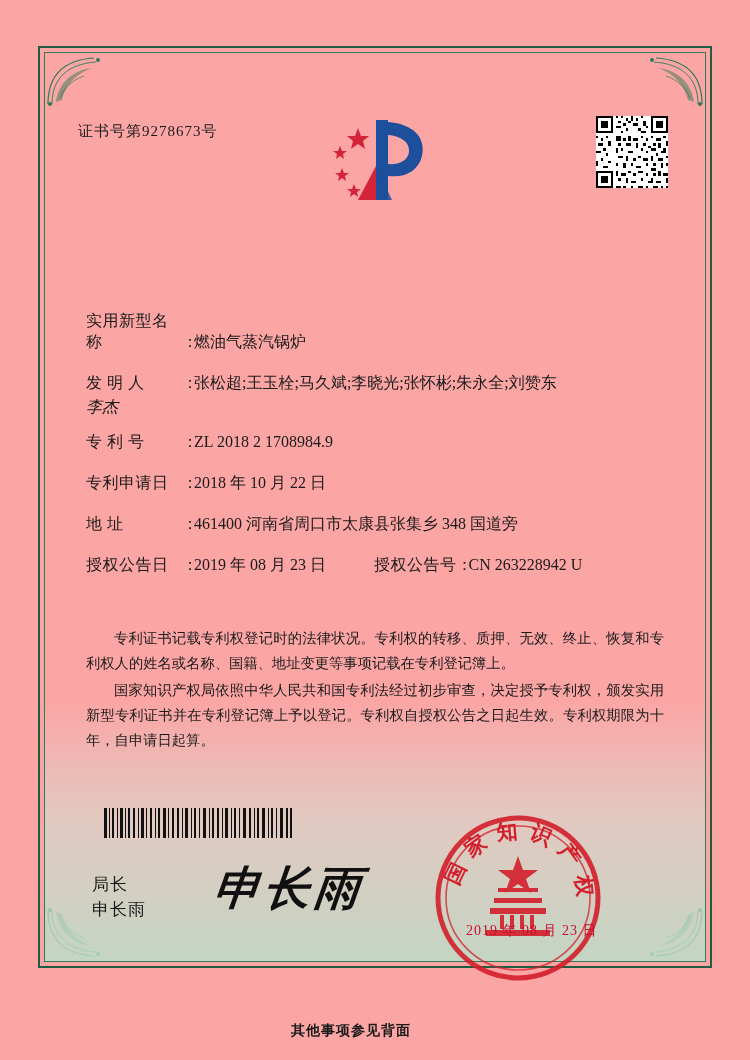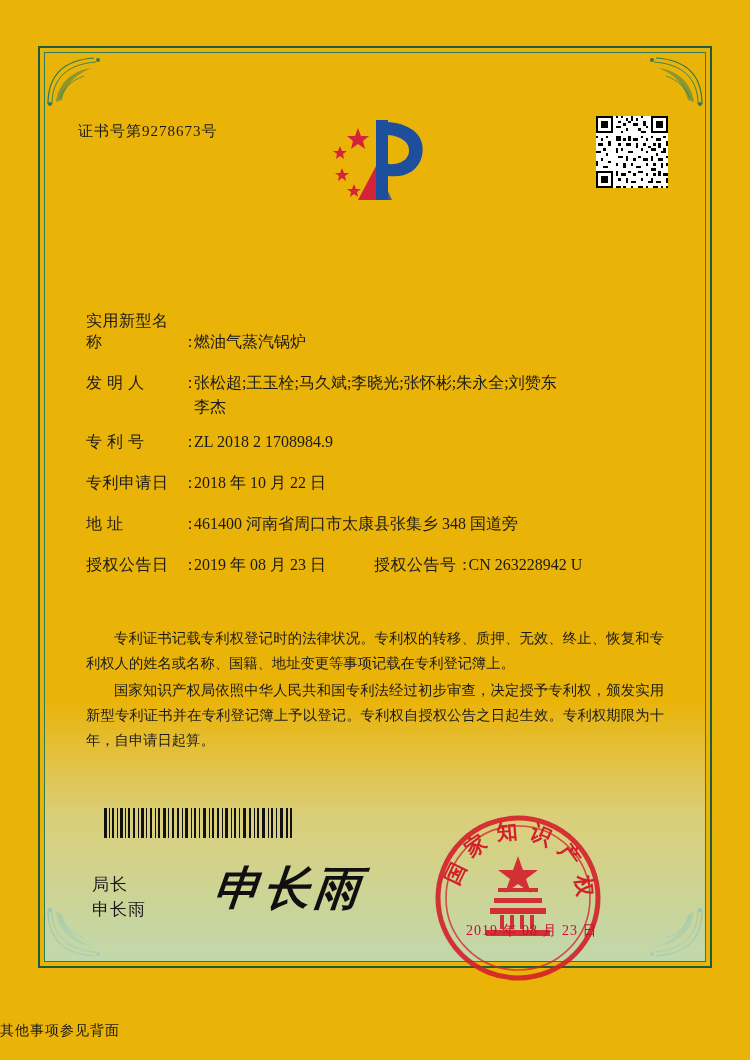--- a/index.html
+++ b/index.html
@@ -14,21 +14,21 @@
     color: #1a1a1a;
     position: relative;
     overflow: hidden;
   }
 
   .page {
     position: absolute;
     left: 0; top: 0;
     width: 750px;
     height: 1060px;
-    background: #eab308;
+    background: #fca5a5;
   }
 
   
   .border-outer {
     position: absolute;
     left: 38px; top: 46px;
     width: 674px;
     height: 922px;
     border: 2px solid #1f5c42;
     box-sizing: border-box;
@@ -115,22 +115,22 @@
   }
   .colon {
     display: inline-block;
     width: 12px;
   }
   .val {
     display: inline;
   }
   .val2 {
     display: block;
-    margin-left: 108px;
     margin-top: 3px;
+    font-style: italic;
   }
   .row.inventor { margin-bottom: 14px; }
 
   .row-pub {
     position: relative;
     line-height: 21px;
   }
   .pub-right {
     position: absolute;
     left: 288px; top: 0;
@@ -208,22 +208,24 @@
     position: absolute;
     left: 0; top: 978px;
     width: 750px;
     text-align: center;
     font-size: 13.5px;
   }
   .back-note {
     position: absolute;
     left: 0; top: 1022px;
     width: 702px;
+    text-align: center;
     font-size: 14px;
     letter-spacing: 1px;
+    font-weight: bold;
   }
 </style>
 </head>
 <body>
 
 <div class="page">
 
   <div class="border-outer"></div>
   <div class="border-inner"></div>
 

